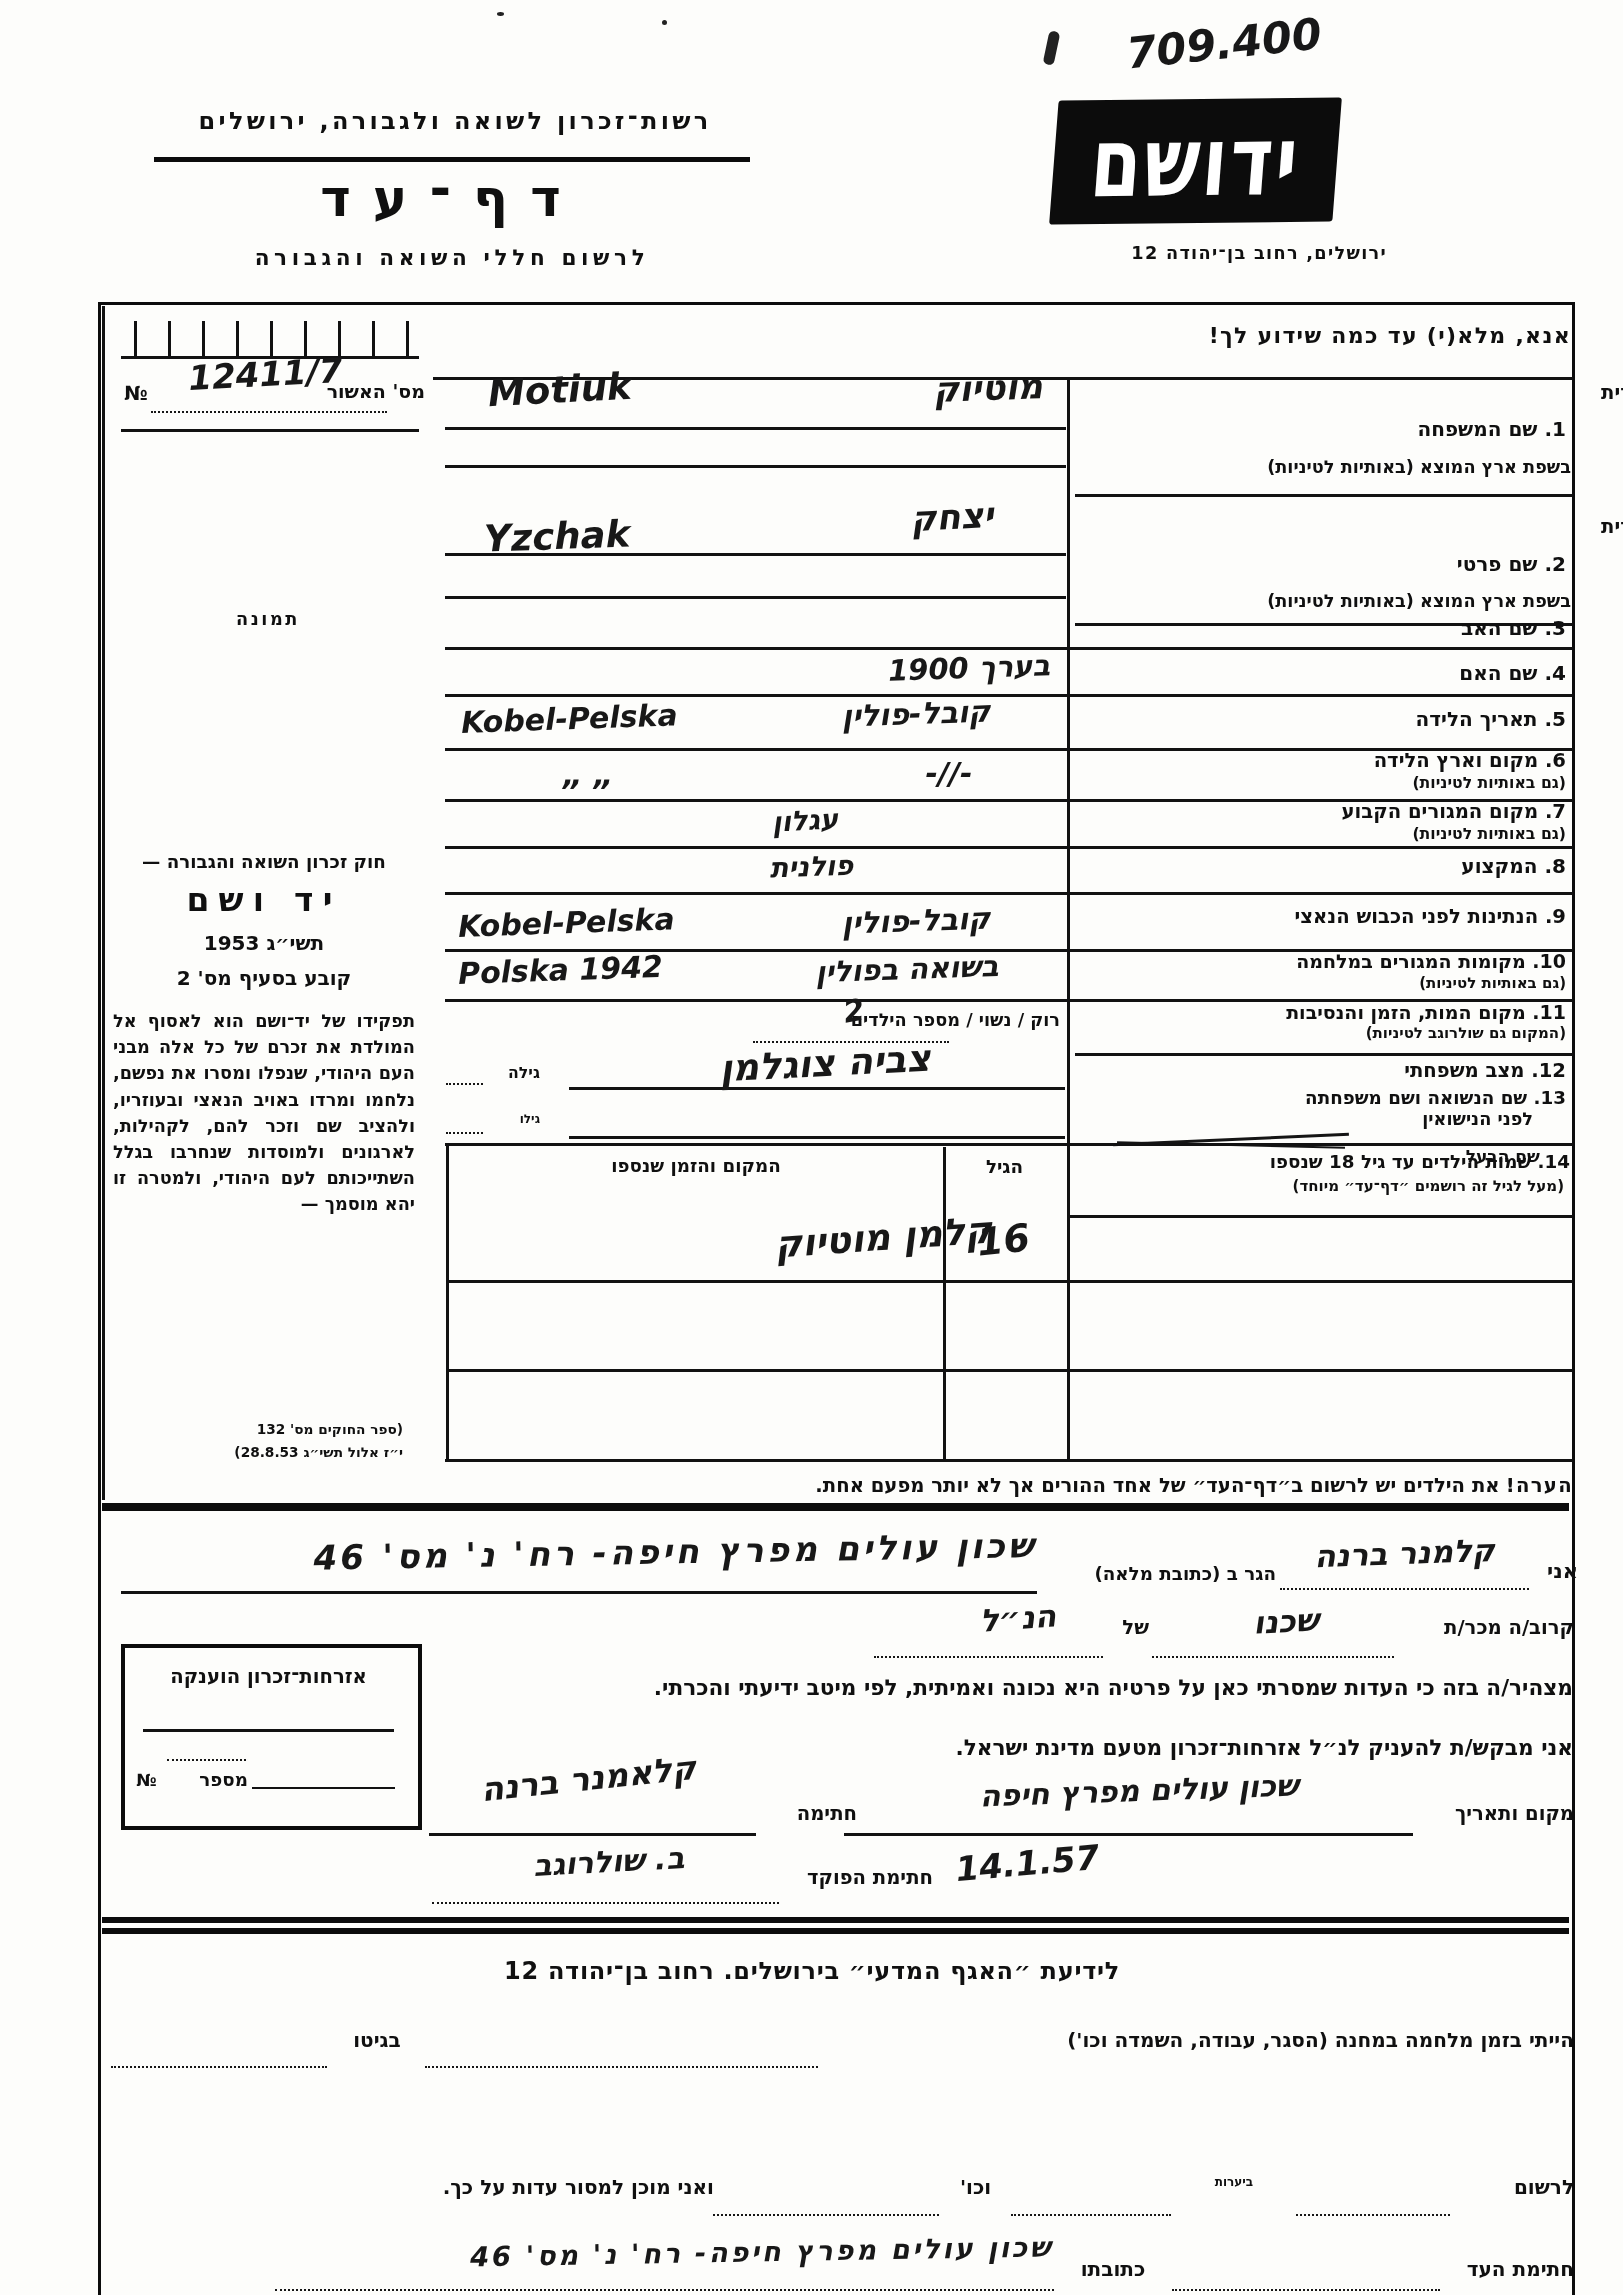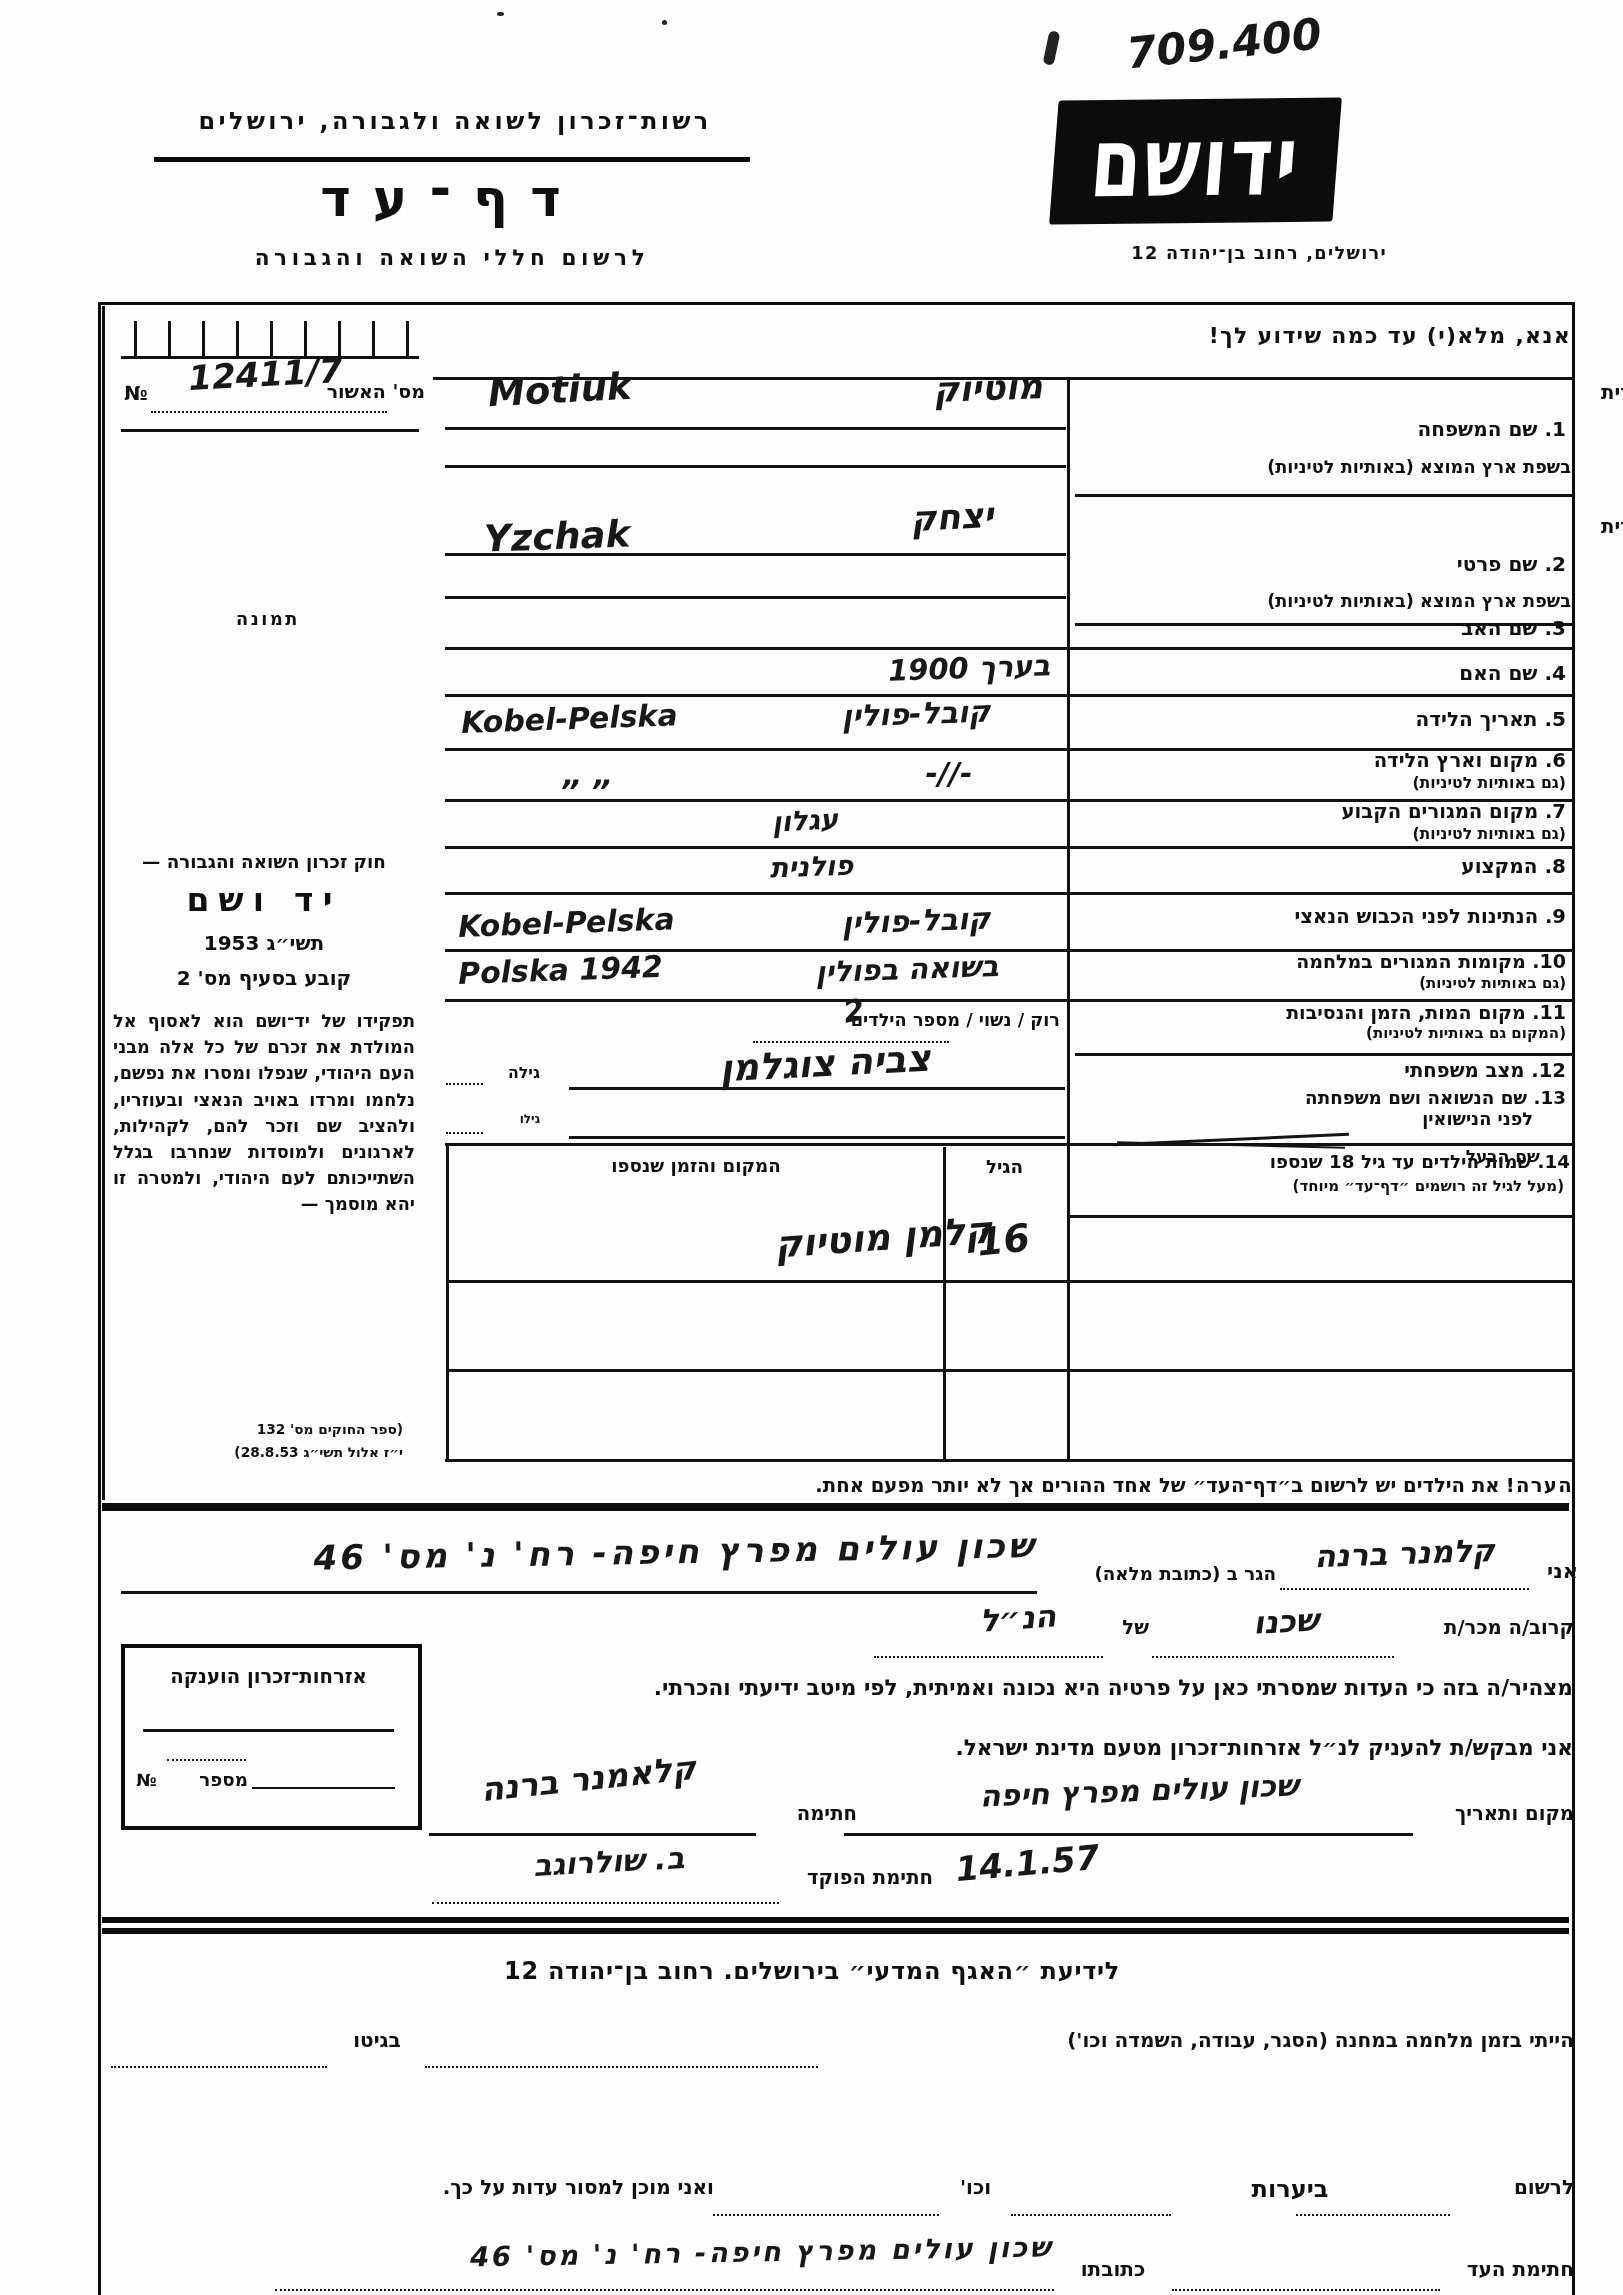--- a/index.html
+++ b/index.html
@@ -106,21 +106,21 @@
   <div class="abs print rt" style="left:1075px;top:801px;width:491px;font-size:19.6px;">7. מקום המגורים הקבוע</div>
   <div class="abs print rt" style="left:1075px;top:825px;width:491px;font-size:15.7px;">(גם באותיות לטיניות)</div>
 
   <div class="abs print rt" style="left:1075px;top:855px;width:491px;font-size:20px;">8. המקצוע</div>
   <div class="abs print rt" style="left:1075px;top:906px;width:491px;font-size:19.6px;">9. הנתינות לפני הכבוש הנאצי</div>
 
   <div class="abs print rt" style="left:1075px;top:951px;width:491px;font-size:19px;">10. מקומות המגורים במלחמה</div>
   <div class="abs print rt" style="left:1075px;top:975px;width:491px;font-size:15px;">(גם באותיות לטיניות)</div>
 
   <div class="abs print rt" style="left:1075px;top:1002px;width:491px;font-size:19px;">11. מקום המות, הזמן והנסיבות</div>
-  <div class="abs print rt" style="left:1075px;top:1025px;width:491px;font-size:15px;">(המקום גם באותיות לטיניות)</div>
+  <div class="abs print rt" style="left:1075px;top:1025px;width:491px;font-size:15px;">(המקום גם שולרוגב לטיניות)</div>
 
   <div class="abs print rt" style="left:1075px;top:1018px;width:491px;font-size:19.6px;top:1060px;">12. מצב משפחתי</div>
 
   <div class="abs print rt" style="left:1075px;top:1087px;width:491px;font-size:18.3px;">13. שם הנשואה ושם משפחתה</div>
   <div class="abs print rt" style="left:1075px;top:1109px;width:458px;font-size:17.7px;">לפני הנישואין</div>
   <div class="abs strike" style="left:1113px;top:1138px;width:236px;transform:rotate(-2.5deg);"></div>
   <div class="abs strike" style="left:1117px;top:1144px;width:228px;transform:rotate(1.4deg);border-top-width:2.6px;"></div>
   <div class="abs print rt" style="left:1075px;top:1147px;width:465px;font-size:17px;">שם הבעל</div>
 
   <div class="abs hw ctr" style="left:890px;top:370px;width:196px;font-size:35px;transform:rotate(-2deg);z-index:3;">מוטיוק</div>
@@ -224,21 +224,21 @@
 
   <div class="abs print ctr" style="left:262px;top:1958px;width:1100px;font-size:24px;letter-spacing:0.7px;">לידיעת ״האגף המדעי״ בירושלים. רחוב בן־יהודה 12</div>
 
   <div class="abs print rt" style="left:821px;top:2029px;width:753px;font-size:20px;">הייתי בזמן מלחמה במחנה (הסגר, עבודה, השמדה וכו')</div>
   <div class="abs dline" style="left:425px;top:2066px;width:393px;"></div>
   <div class="abs print ctr" style="left:331px;top:2029px;width:92px;font-size:20px;">בגיטו</div>
   <div class="abs dline" style="left:111px;top:2066px;width:216px;"></div>
 
   <div class="abs print rt" style="left:1453px;top:2176px;width:121px;font-size:20px;">לרשום</div>
   <div class="abs dline" style="left:1296px;top:2214px;width:154px;"></div>
-  <div class="abs print ctr" style="left:1231px;top:2176px;width:118px;font-size:24px;">ביערות</div>
+  <div class="abs print ctr" style="left:1175px;top:2176px;width:118px;font-size:12px;">ביערות</div>
   <div class="abs dline" style="left:1011px;top:2214px;width:160px;"></div>
   <div class="abs print ctr" style="left:943px;top:2176px;width:65px;font-size:20px;">וכו'</div>
   <div class="abs dline" style="left:713px;top:2214px;width:226px;"></div>
   <div class="abs print rt" style="left:347px;top:2176px;width:367px;font-size:20px;">ואני מוכן למסור עדות על כך.</div>
 
   <div class="abs print rt" style="left:1443px;top:2258px;width:131px;font-size:20px;">חתימת העד</div>
   <div class="abs dline" style="left:1172px;top:2289px;width:268px;"></div>
   <div class="abs print ctr" style="left:1054px;top:2258px;width:118px;font-size:20px;">כתובתו</div>
   <div class="abs hw rt" style="left:281px;top:2239px;width:772px;font-size:27.5px;letter-spacing:2.6px;transform:rotate(-1deg);z-index:3;">שכון עולים מפרץ חיפה- רח' נ' מס' 46</div>
   <div class="abs dline" style="left:275px;top:2289px;width:779px;"></div>

